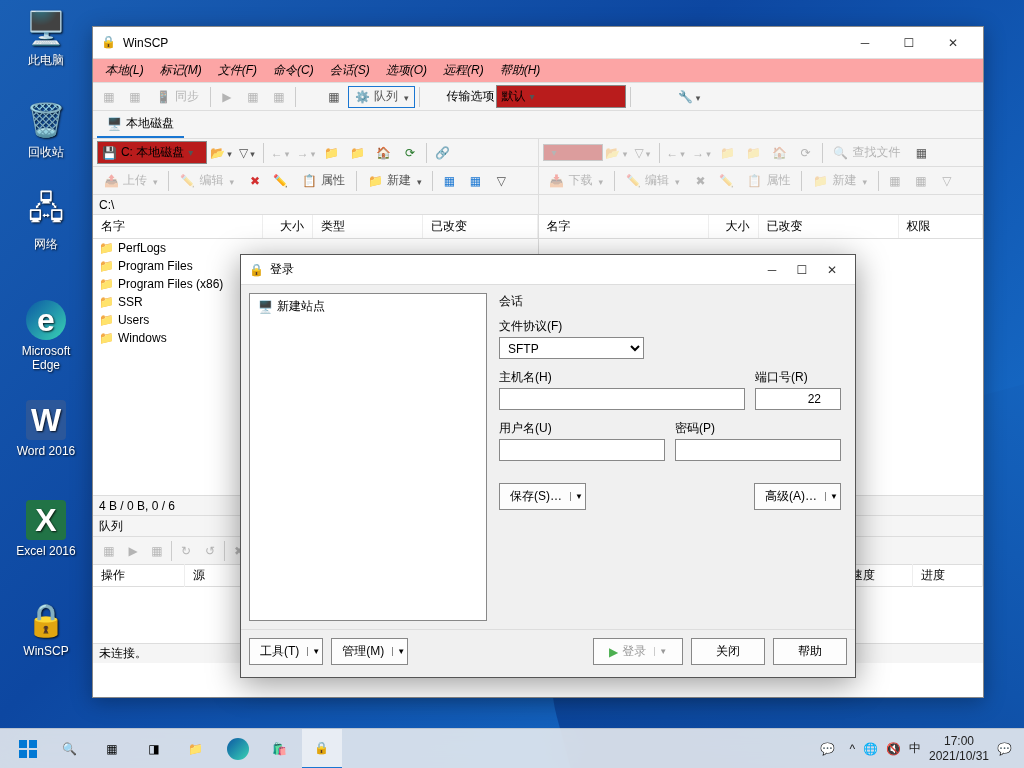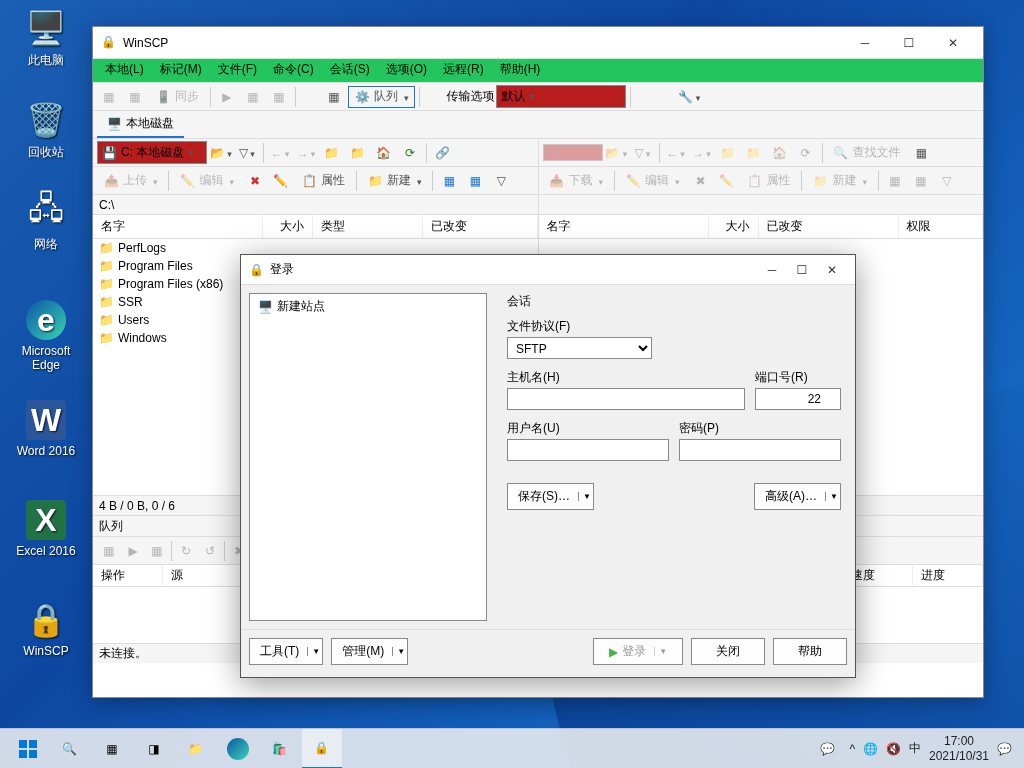--- a/index.html
+++ b/index.html
@@ -13,21 +13,21 @@
 .desktop-icon span { display:block; font-size:12px; }
 
 
 .window { position:absolute; background:#fff; border:1px solid #888; box-shadow:0 4px 20px rgba(0,0,0,0.3); }
 .titlebar { height:32px; background:#fff; display:flex; align-items:center; padding:0 8px; border-bottom:1px solid #e0e0e0; }
 .titlebar .ticon { width:16px; height:16px; margin-right:6px; }
 .titlebar .title { flex:1; }
 .winbtn { width:44px; height:30px; display:flex; align-items:center; justify-content:center; color:#333; }
 
 
-.menubar { height:24px; display:flex; padding:0 4px; background:#22c55e; border-bottom:1px solid #ddd; }
+.menubar { height:24px; display:flex; align-items:center; padding:0 4px; background:#fca5a5; border-bottom:1px solid #ddd;font-style:italic; }
 .menubar span { padding:2px 8px; }
 .toolbar { height:28px; display:flex; align-items:center; padding:2px 4px; background:#f5f5f5; border-bottom:1px solid #ddd; gap:2px; }
 .tb-btn { width:24px; height:22px; display:flex; align-items:center; justify-content:center; border:1px solid transparent; color:#555; }
 .tb-btn.disabled { opacity:0.4; }
 .tb-sep { width:1px; height:20px; background:#ccc; margin:0 2px; }
 .tb-btn.text { width:auto; padding:0 6px; gap:4px; }
 
 
 .session-tabs { height:28px; background:#f5f5f5; border-bottom:1px solid #ddd; display:flex; align-items:center; padding:0 4px; }
 .session-tab { padding:4px 10px; display:flex; align-items:center; gap:4px; border-bottom:2px solid #1976d2; }
@@ -45,21 +45,21 @@
 .queue-list-header { display:flex; background:#fff; height:22px; align-items:center; border-bottom:1px solid #ddd; }
 .queue-list-header span { padding:3px 8px; border-right:1px solid #eee; }
 .queue-area { height:56px; background:#fff; }
 
 
 .dialog { position:absolute; background:#f0f0f0; border:1px solid #555; box-shadow:0 6px 30px rgba(0,0,0,0.4); }
 .dialog .dlg-title { height:30px; background:#fff; display:flex; align-items:center; padding:0 8px; border-bottom:1px solid #ddd; }
 .dlg-body { display:flex; height:344px; }
 .site-tree { width:238px; border:1px solid #888; background:#fff; margin:8px; }
 .site-tree-item { padding:4px 8px; display:flex; align-items:center; gap:4px; background:#fff; }
-.form-area { flex:1; padding:8px 14px 8px 4px;margin-left:8px; }
+.form-area { flex:1; padding:8px 14px 8px 4px; }
 .form-group { margin-bottom:10px; }
 .form-group label { display:block; margin-bottom:2px; }
 .form-group input, .form-group select { width:100%; border:1px solid #888; padding:3px 4px; height:22px; background:#fff; }
 .form-row { display:flex; gap:10px; }
 .dlg-buttons { display:flex; padding:8px; gap:8px; border-top:1px solid #ddd; }
 .btn { border:1px solid #888; background:#fdfdfd; padding:4px 10px; min-width:74px; text-align:center; display:flex; align-items:center; justify-content:center; gap:4px; }
 .btn.split { padding-right:2px; }
 .btn.split::after { content:"▼"; font-size:8px; border-left:1px solid #888; padding-left:4px; margin-left:4px; }
 .btn.disabled { color:#999; }
 
@@ -293,21 +293,21 @@
     <div class="tb-btn disabled">▶</div>
     <div class="tb-btn disabled">▦</div>
     <div class="tb-sep"></div>
     <div class="tb-btn disabled">↻</div>
     <div class="tb-btn disabled">↺</div>
     <div class="tb-sep"></div>
     <div class="tb-btn disabled">✖</div>
     <div class="tb-btn disabled">✖</div>
   </div>
   <div class="queue-list-header">
-    <span style="width:70px">操作</span>
+    <span style="width:92px">操作</span>
     <span style="flex:1">源</span>
     <span style="width:70px">速度</span>
     <span style="width:70px">进度</span>
   </div>
   <div class="queue-area"></div>
   <div class="status-line">
       <span>未连接。</span>
     </div>
 </div>
 

